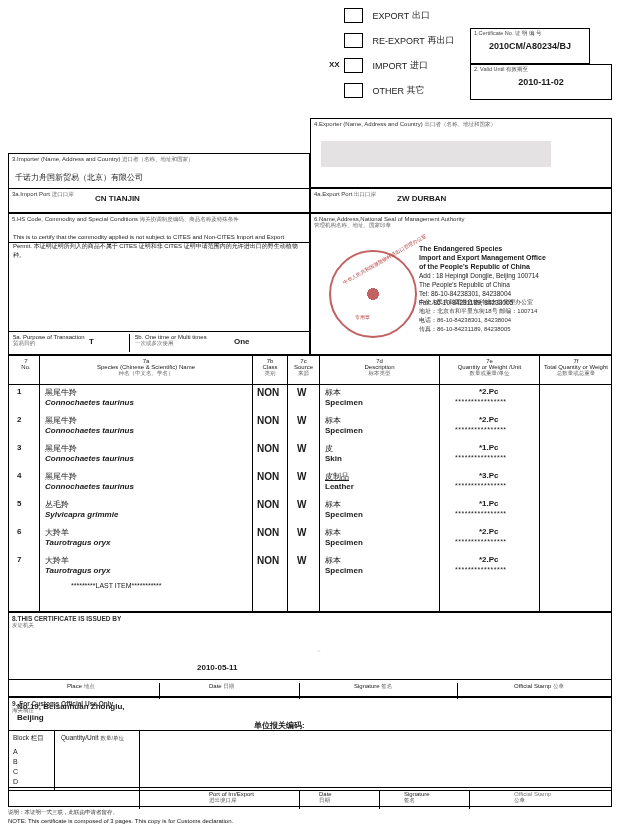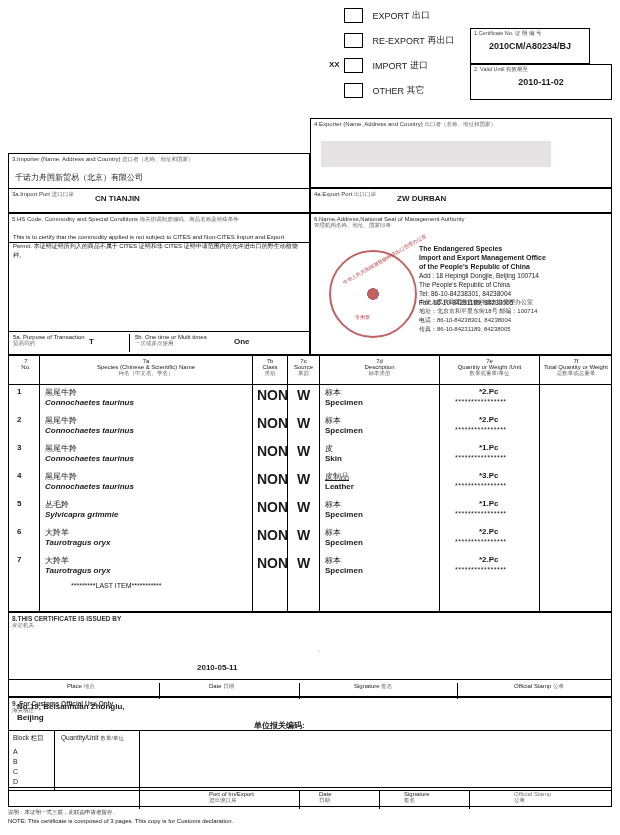--- a/index.html
+++ b/index.html
@@ -72,21 +72,21 @@
   #tbl .hdr{position:absolute;left:0;top:0;width:100%;height:28px;border-bottom:1px solid #000;}
   .col{position:absolute;top:0;height:257px;border-left:1px solid #000;}
   .hcap{position:absolute;top:2px;font-size:6px;text-align:center;}
   .hcap .n{display:block;font-weight:normal;}
   .hcap .cn{display:block;font-size:5.5px;color:#666;}
 
   .row{position:absolute;left:0;width:100%;height:28px;font-size:8px;}
   .cell{position:absolute;top:3px;}
   .sci{position:absolute;top:14px;font-style:italic;font-weight:bold;font-size:8px;}
   .num{font-weight:bold;}
-  .cls{font-weight:bold;font-size:14px;}
+  .cls{font-weight:bold;font-size:10px;}
   .qty{font-weight:bold;}
   .stars{font-size:7px;letter-spacing:.5px;}
 
   
   #issued{left:8px;top:612px;width:604px;height:85px;}
   #issued .cap{font-size:6.5px;font-weight:bold;}
   #issued .addr{position:absolute;left:8px;top:48px;font-size:8px;font-weight:bold;line-height:11px;}
   #issued .date{position:absolute;left:188px;top:50px;font-size:8px;font-weight:bold;}
   .sigrow{position:absolute;left:0;bottom:0;width:100%;height:16px;border-top:1px solid #000;font-size:6px;}
   .sigrow div{position:absolute;top:3px;}

